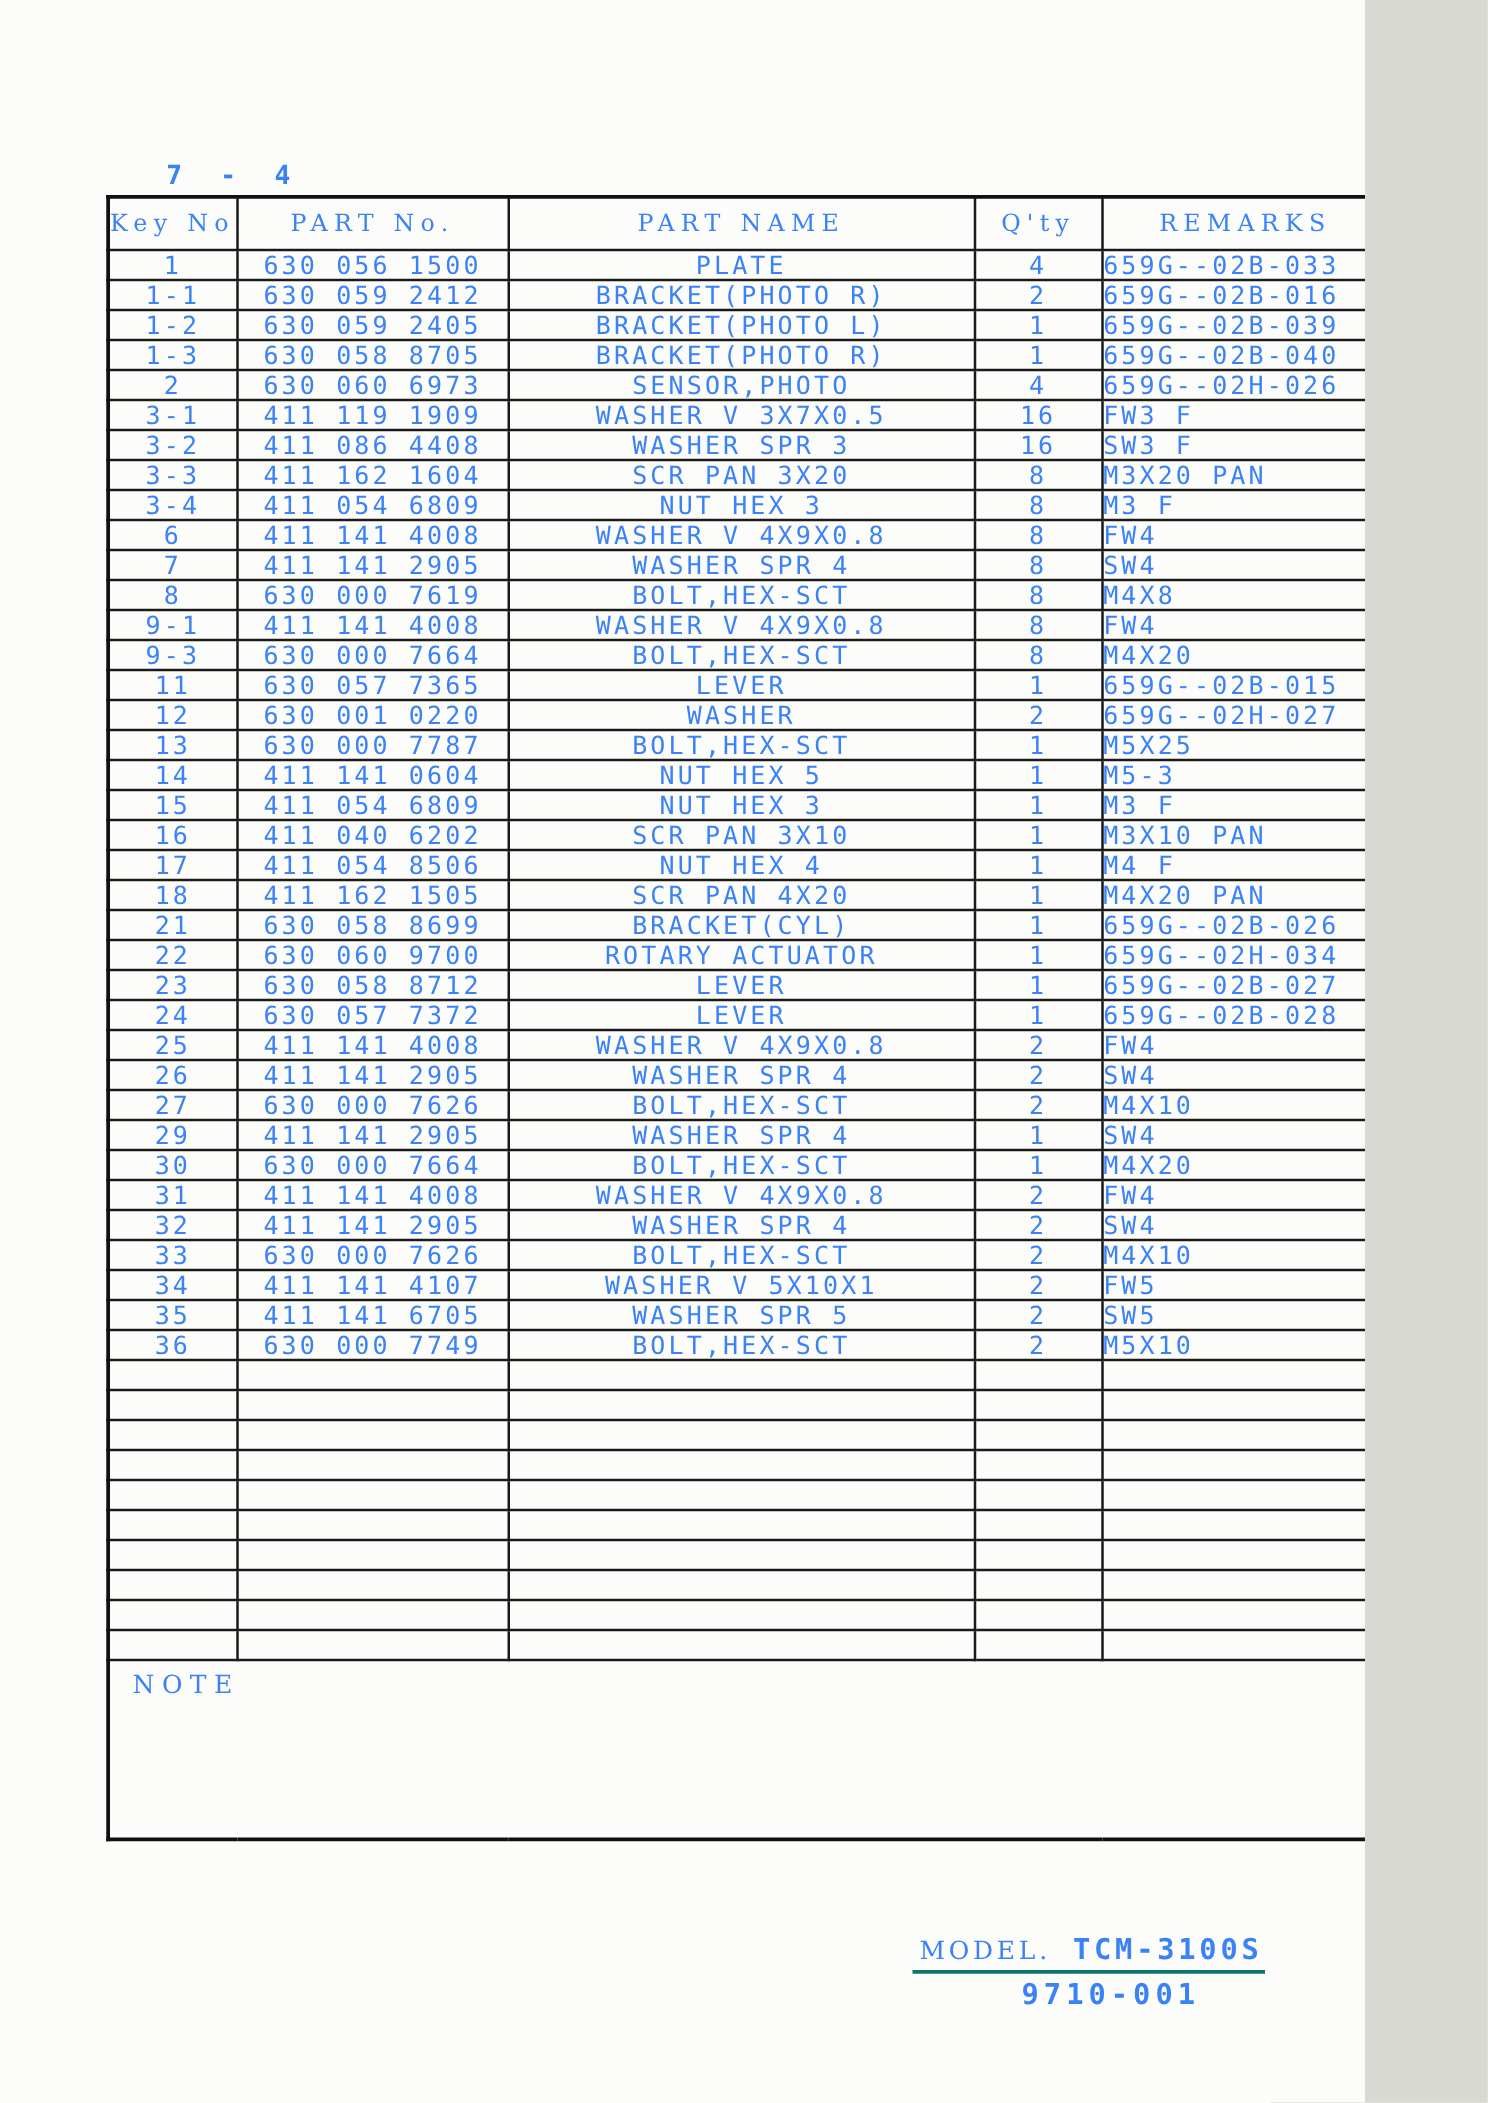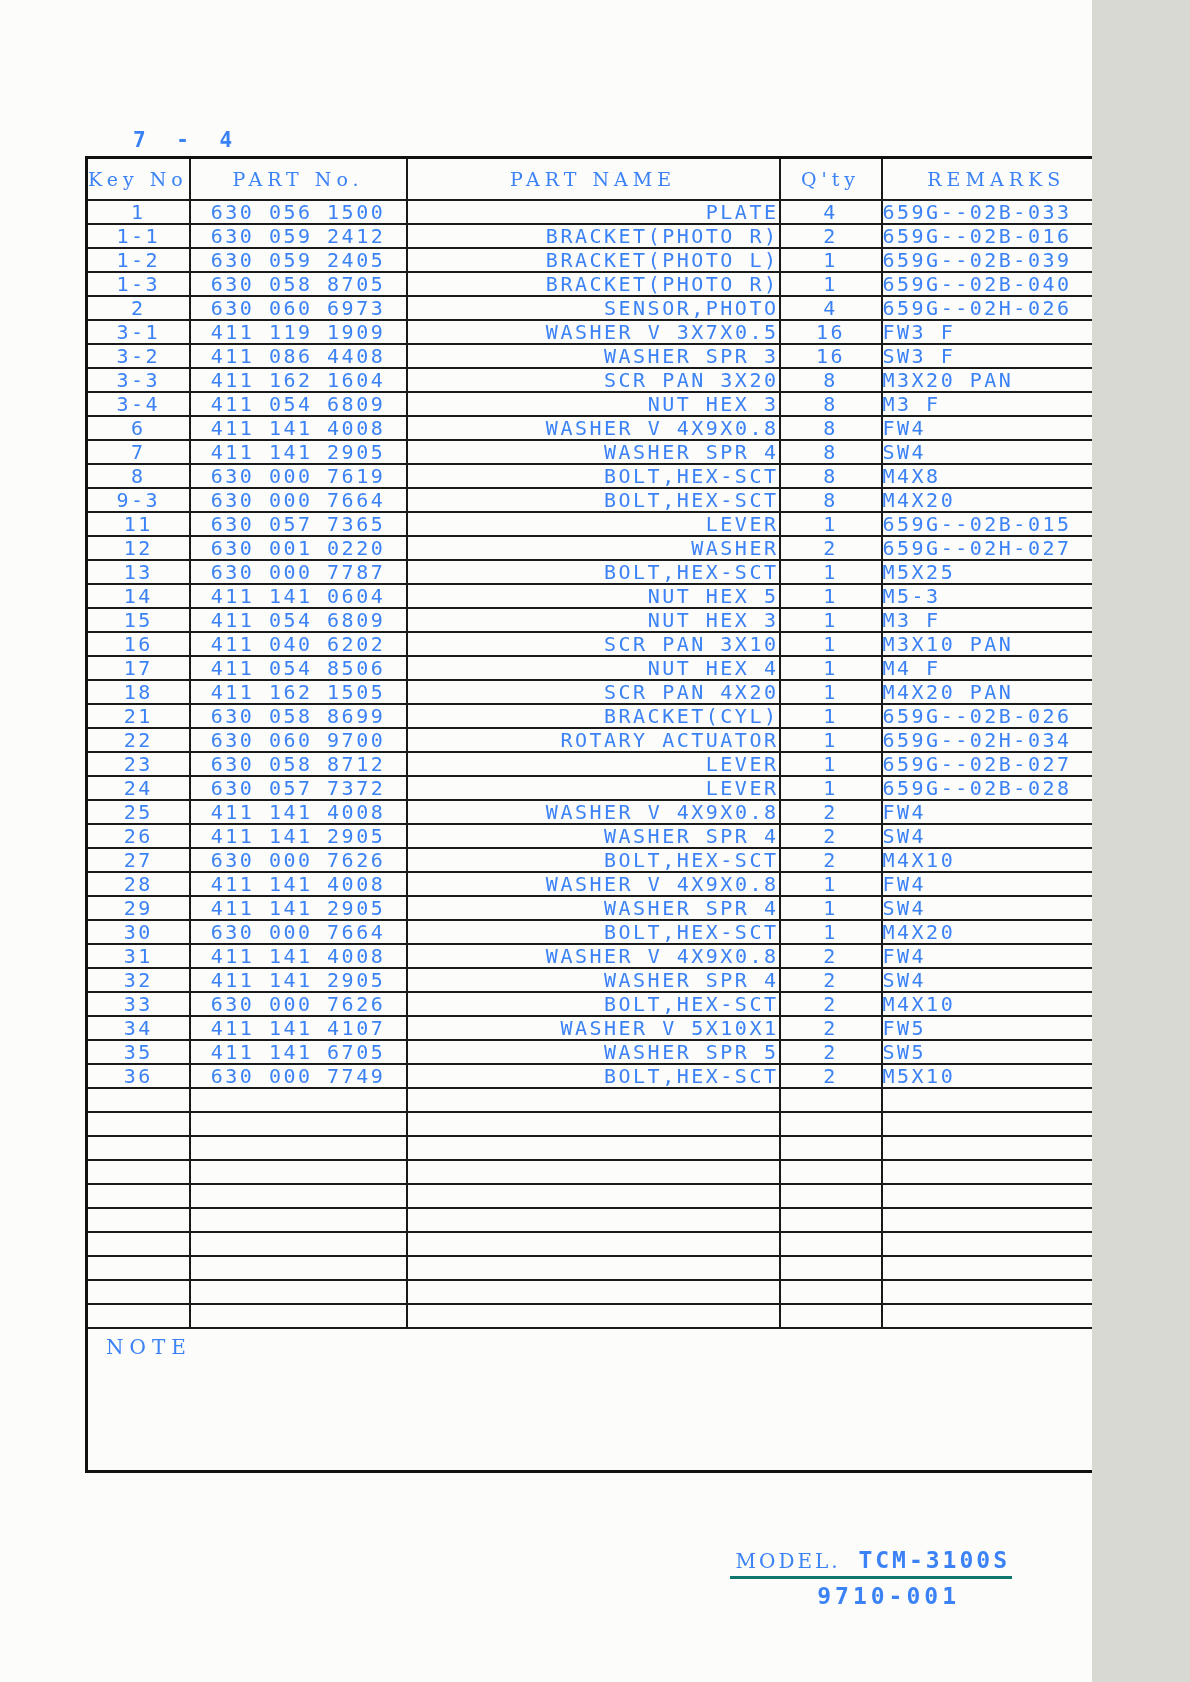--- a/index.html
+++ b/index.html
@@ -39,21 +39,21 @@
     text-align:center;
   }
   tbody td{
     font-size:20px;
     letter-spacing:2.5px;
     height:22px;
     vertical-align:middle;
   }
   td.c-key{text-align:center;}
   td.c-pno{text-align:center;}
-  td.c-pname{text-align:right;padding-left:8px;margin-left:28px;}
+  td.c-pname{text-align:center;padding-left:8px;margin-left:28px;}
   td.c-qty{text-align:center;}
   td.c-rem{text-align:left;padding-left:10px;}
   tr.note-row td{
     height:133px;
     vertical-align:top;
     text-align:left;
     padding:8px 0 0 18px;
   }
   .note-label{
     font-family:"DejaVu Serif", serif;
@@ -194,20 +194,27 @@
           <td class="c-rem">SW4</td>
         </tr>
         <tr>
           <td class="c-key">8</td>
           <td class="c-pno">630 000 7619</td>
           <td class="c-pname">BOLT,HEX-SCT</td>
           <td class="c-qty">8</td>
           <td class="c-rem">M4X8</td>
         </tr>
         <tr>
+          <td class="c-key">9-1</td>
+          <td class="c-pno">411 141 4008</td>
+          <td class="c-pname">WASHER V 4X9X0.8</td>
+          <td class="c-qty">8</td>
+          <td class="c-rem">FW4</td>
+        </tr>
+        <tr>
           <td class="c-key">9-3</td>
           <td class="c-pno">630 000 7664</td>
           <td class="c-pname">BOLT,HEX-SCT</td>
           <td class="c-qty">8</td>
           <td class="c-rem">M4X20</td>
         </tr>
         <tr>
           <td class="c-key">11</td>
           <td class="c-pno">630 057 7365</td>
           <td class="c-pname">LEVER</td>
@@ -304,27 +311,20 @@
           <td class="c-pname">WASHER SPR 4</td>
           <td class="c-qty">2</td>
           <td class="c-rem">SW4</td>
         </tr>
         <tr>
           <td class="c-key">27</td>
           <td class="c-pno">630 000 7626</td>
           <td class="c-pname">BOLT,HEX-SCT</td>
           <td class="c-qty">2</td>
           <td class="c-rem">M4X10</td>
-        </tr>
-        <tr>
-          <td class="c-key">28</td>
-          <td class="c-pno">411 141 4008</td>
-          <td class="c-pname">WASHER V 4X9X0.8</td>
-          <td class="c-qty">1</td>
-          <td class="c-rem">FW4</td>
         </tr>
         <tr>
           <td class="c-key">29</td>
           <td class="c-pno">411 141 2905</td>
           <td class="c-pname">WASHER SPR 4</td>
           <td class="c-qty">1</td>
           <td class="c-rem">SW4</td>
         </tr>
         <tr>
           <td class="c-key">30</td>

